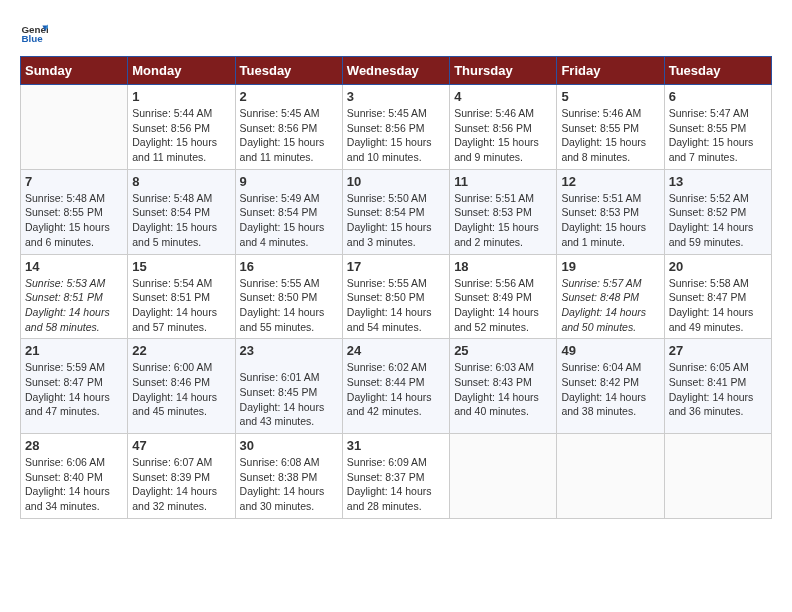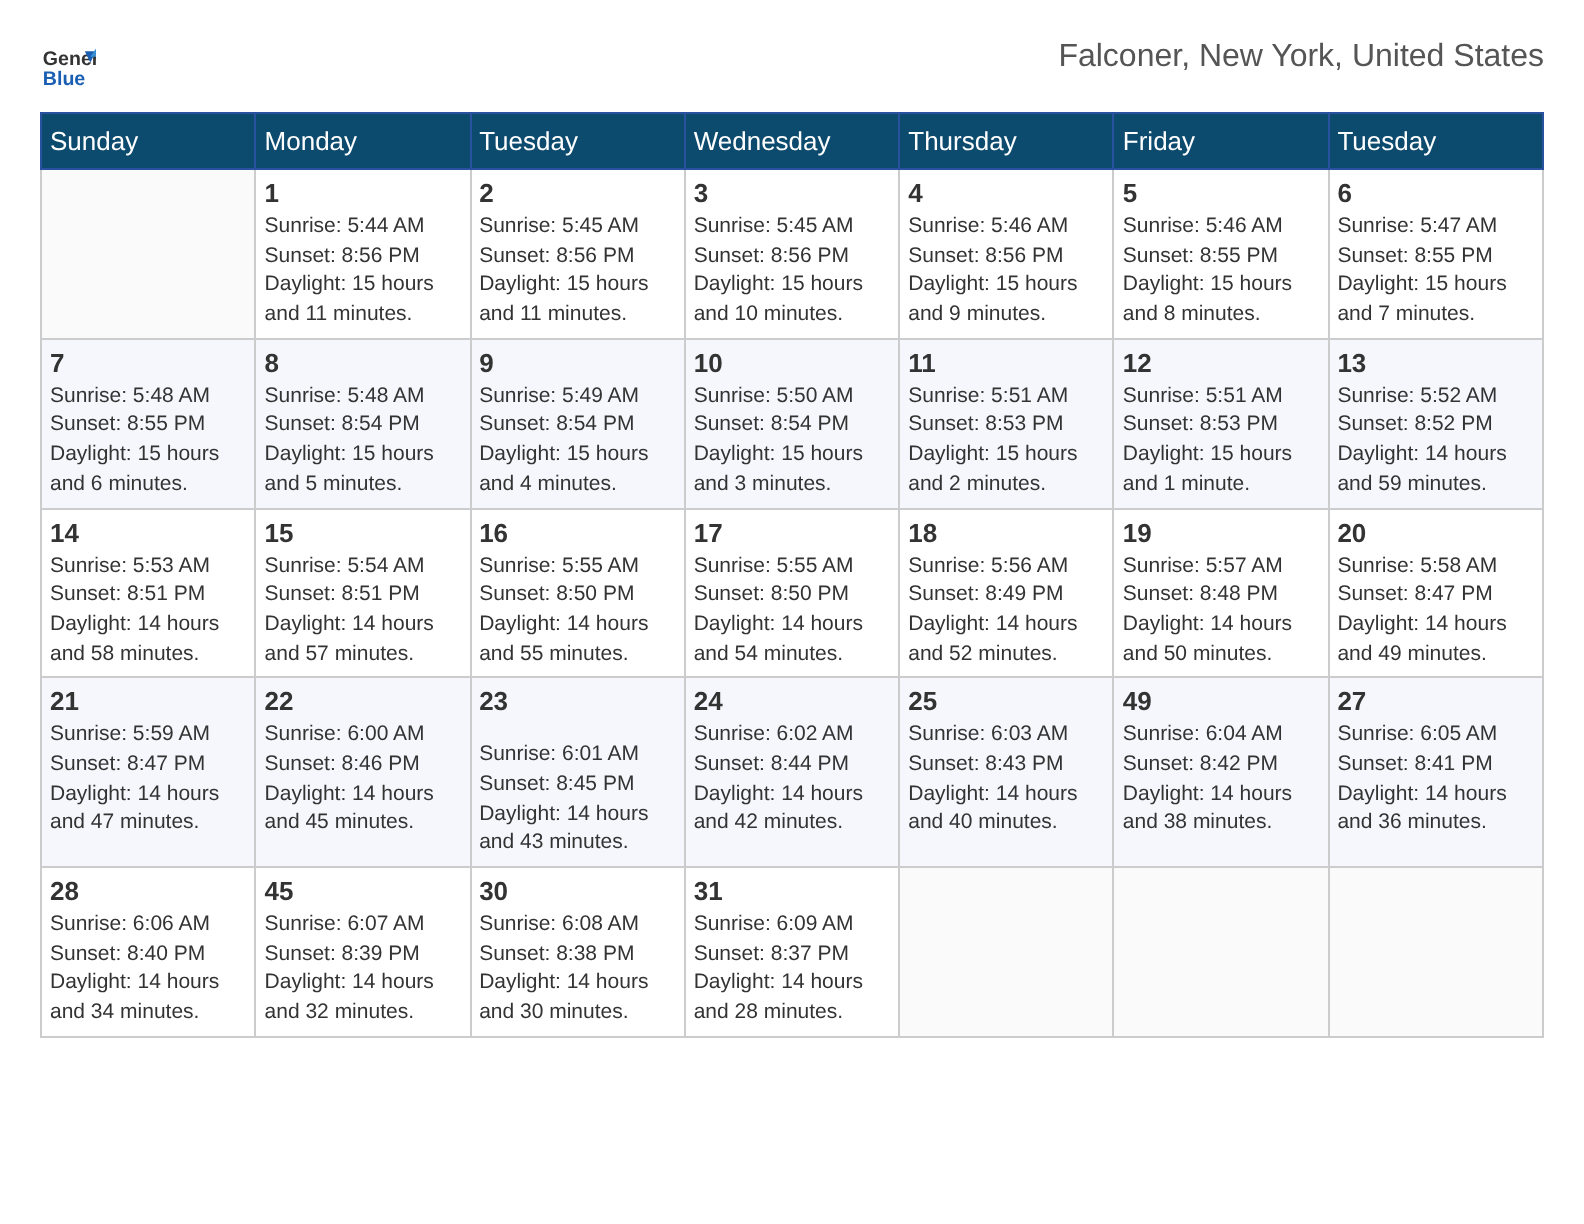--- a/index.html
+++ b/index.html
@@ -36,26 +36,26 @@
     .subtitle {
       font-size: 16px;
       color: #555;
     }
     table {
       width: 100%;
       border-collapse: collapse;
       font-size: 11px;
     }
     thead tr th {
-      background-color: #0c4a6e;
+      background-color: #7f1d1d;
       color: #fff;
       padding: 6px 4px;
       text-align: left;
       font-size: 13px;
-      font-weight: normal;
+      font-weight: bold;
       border: 1px solid #2a50a0;
     }
     tbody tr {
       border: 1px solid #ccc;
     }
     tbody tr td {
       border: 1px solid #ccc;
       padding: 4px 4px;
       vertical-align: top;
       min-height: 80px;
@@ -87,21 +87,20 @@
 <div class="header-section">
   <div class="logo">
     <svg class="logo-icon" viewBox="0 0 40 40">
       <text x="2" y="18" font-size="14" font-weight="bold" fill="#333">General</text>
       <text x="2" y="32" font-size="14" font-weight="bold" fill="#1a5fb4">Blue</text>
       <polygon points="32,8 40,8 36,16" fill="#1a5fb4"></polygon>
       <polygon points="36,12 40,12 40,6" fill="#3a8fd4"></polygon>
     </svg>
   </div>
   <div class="title-section">
-    <div class="subtitle">Falconer, New York, United States</div>
   </div>
 </div>
 
 <table>
   <thead>
     <tr>
     <th>Sunday</th>
         <th>Monday</th>
         <th>Tuesday</th>
         <th>Wednesday</th>
@@ -203,21 +202,21 @@
           <div class="day-number">13</div>
           <div class="day-info" style="white-space: pre-line;">Sunrise: 5:52 AM
 Sunset: 8:52 PM
 Daylight: 14 hours
 and 59 minutes.</div>
         </td>
       </tr>
       <tr>
         <td>
           <div class="day-number">14</div>
-          <div class="day-info" style="white-space: pre-line;">Sunrise: 5:53 AM
+          <div class="day-info" style="white-space: pre-line; font-style: italic;">Sunrise: 5:53 AM
 Sunset: 8:51 PM
 Daylight: 14 hours
 and 58 minutes.</div>
         </td>
         <td>
           <div class="day-number">15</div>
           <div class="day-info" style="white-space: pre-line;">Sunrise: 5:54 AM
 Sunset: 8:51 PM
 Daylight: 14 hours
 and 57 minutes.</div>
@@ -238,21 +237,21 @@
         </td>
         <td>
           <div class="day-number">18</div>
           <div class="day-info" style="white-space: pre-line;">Sunrise: 5:56 AM
 Sunset: 8:49 PM
 Daylight: 14 hours
 and 52 minutes.</div>
         </td>
         <td>
           <div class="day-number">19</div>
-          <div class="day-info" style="white-space: pre-line;">Sunrise: 5:57 AM
+          <div class="day-info" style="white-space: pre-line; font-style: italic;">Sunrise: 5:57 AM
 Sunset: 8:48 PM
 Daylight: 14 hours
 and 50 minutes.</div>
         </td>
         <td>
           <div class="day-number">20</div>
           <div class="day-info" style="white-space: pre-line;">Sunrise: 5:58 AM
 Sunset: 8:47 PM
 Daylight: 14 hours
 and 49 minutes.</div>
@@ -311,21 +310,21 @@
       </tr>
       <tr>
         <td>
           <div class="day-number">28</div>
           <div class="day-info" style="white-space: pre-line;">Sunrise: 6:06 AM
 Sunset: 8:40 PM
 Daylight: 14 hours
 and 34 minutes.</div>
         </td>
         <td>
-          <div class="day-number">45</div>
+          <div class="day-number">47</div>
           <div class="day-info" style="white-space: pre-line;">Sunrise: 6:07 AM
 Sunset: 8:39 PM
 Daylight: 14 hours
 and 32 minutes.</div>
         </td>
         <td>
           <div class="day-number">30</div>
           <div class="day-info" style="white-space: pre-line;">Sunrise: 6:08 AM
 Sunset: 8:38 PM
 Daylight: 14 hours

